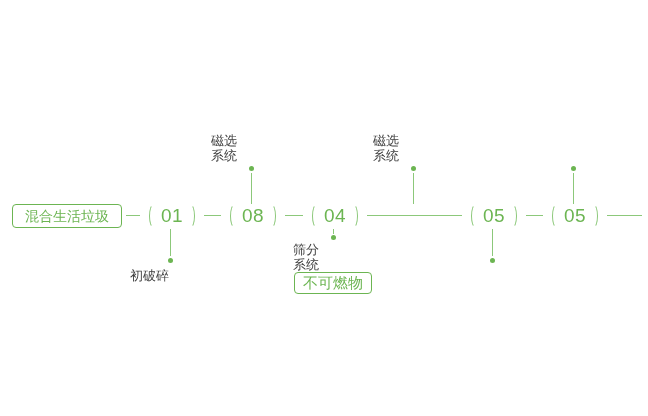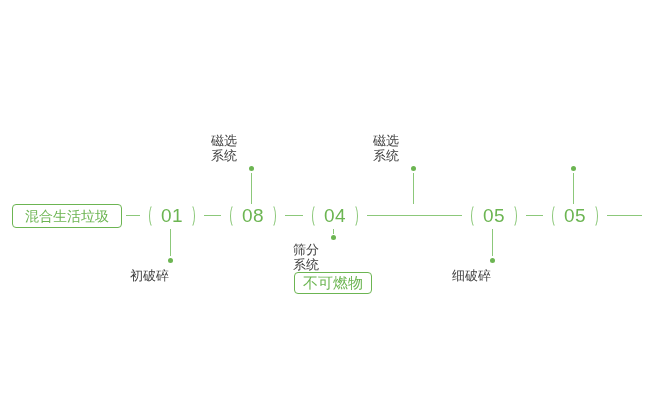--- a/index.html
+++ b/index.html
@@ -146,15 +146,14 @@
   <div class="lbl" style="left:130px;top:268px;width:80px">初破碎</div>
 
   <div class="vline" style="left:333px;top:229px;height:5px"></div>
   <div class="dot" style="left:331px;top:235px"></div>
   <div class="lbl" style="left:293px;top:242px;width:80px">筛分
 系统</div>
   <div class="pill small">不可燃物</div>
 
   <div class="vline" style="left:492px;top:229px;height:27px"></div>
   <div class="dot" style="left:490px;top:258px"></div>
-  <div class="lbl" style="left:452px;top:268px;width:80px">细破碎</div>
 
 </div>
 
 </body></html>

